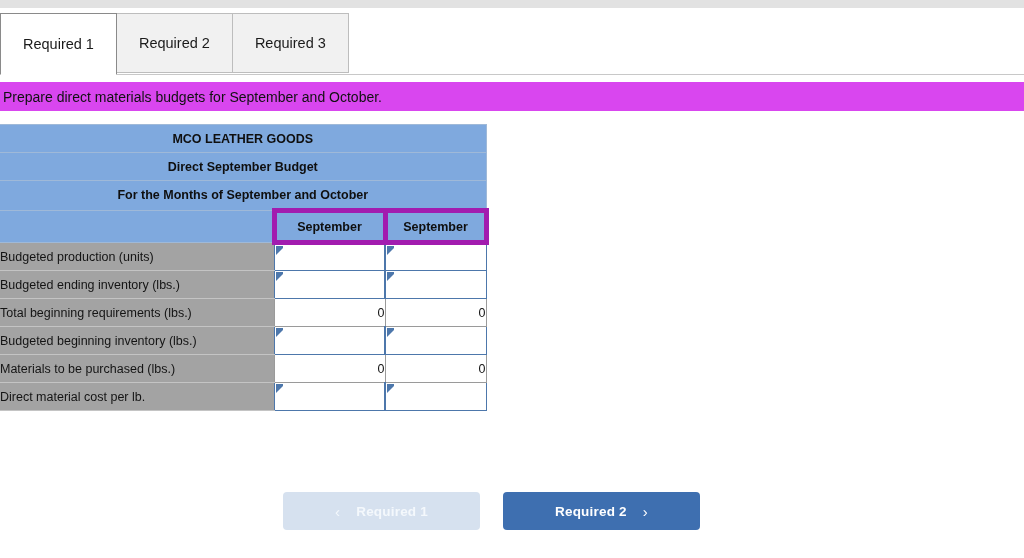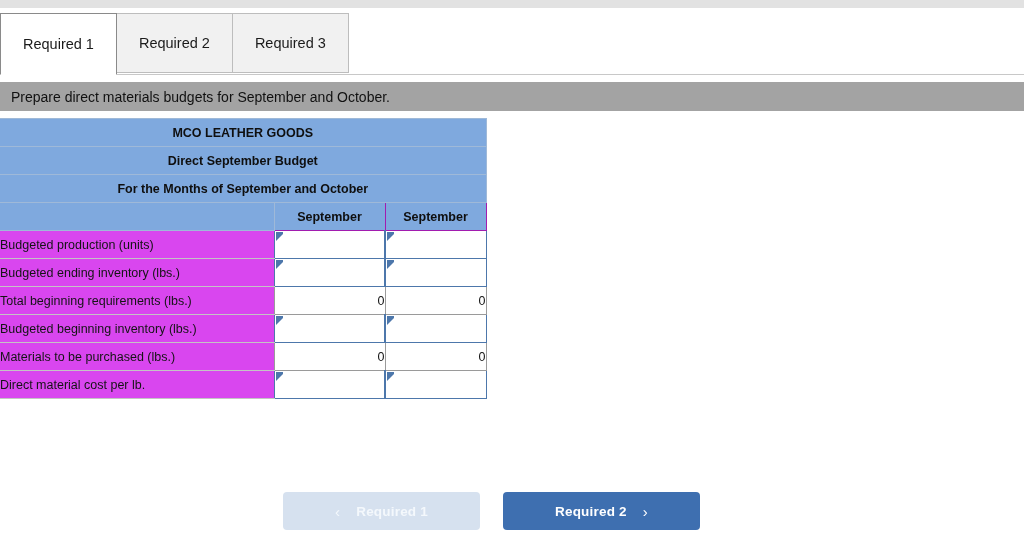--- a/index.html
+++ b/index.html
@@ -69,33 +69,33 @@
     background: #c8c8c8;
     z-index: 1;
   }
 
   
   .req-banner {
     position: absolute;
     top: 82px; left: 0;
     width: 1024px;
     height: 29px;
-    background: #a3a3a3;
+    background: #d946ef;
     display: flex;
     align-items: center;
-    padding-left: 11px;
+    padding-left: 3px;
     box-sizing: border-box;
     font-size: 14px;
     color: #111;
   }
 
   
   .sheet {
     position: absolute;
-    top: 118px; left: 0;
+    top: 124px; left: 0;
     width: 486px;
     border-collapse: collapse;
     table-layout: fixed;
     font-size: 12.5px;
   }
   .sheet td {
     padding: 0;
     height: 27px;
     vertical-align: middle;
   }
@@ -106,29 +106,29 @@
   .hdr {
     background: #7fa9de;
     text-align: center;
     font-weight: bold;
     font-size: 12.5px;
     color: #0f0f0f;
     border: 1px solid #9fb9d8;
     border-left: none;
   }
   .hdr.colhead {
-    border: 1px solid #a21caf;
+    border: 5px solid #a21caf;
   }
   .hdr.blank { background: #7fa9de; }
 
   .rowlabel {
     padding-left: 3px;
     color: #141414;
     border-bottom: 1px solid #c4c4c4;
-    background: #d946ef;
+    background: #a3a3a3;
     font-size: 12.5px;
     white-space: nowrap;
     overflow: hidden;
   }
 
   
   .cell {
     background: #ffffff;
     position: relative;
     box-sizing: border-box;

